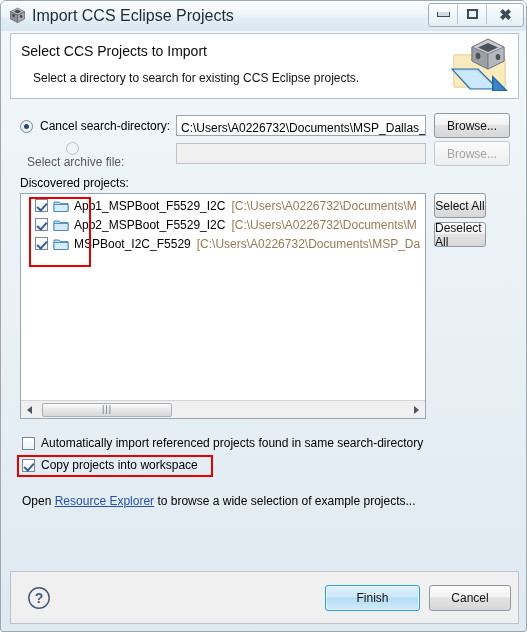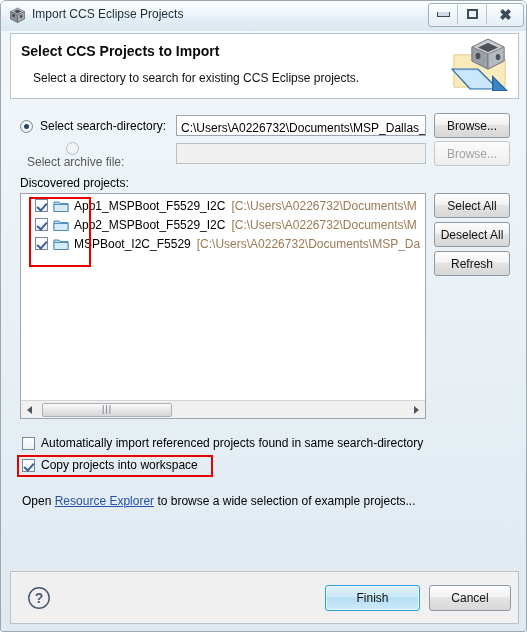--- a/index.html
+++ b/index.html
@@ -39,21 +39,21 @@
     box-sizing: border-box;
   }
   .title-icon {
     position: absolute;
     left: 8px; top: 6px;
     width: 17px; height: 17px;
   }
   .title-text {
     position: absolute;
     left: 31px; top: 6px;
-    font-size: 12px;
+    font-size: 16px;
     color: #1b2b3a;
     white-space: nowrap;
   }
   .winbtns {
     position: absolute;
     right: 4px; top: 2px;
     display: flex;
     height: 22px;
     border: 1px solid #9fb0bd;
     border-radius: 3px;
@@ -98,21 +98,21 @@
     width: 509px;
     height: 66px;
     background: #ffffff;
     border: 1px solid #b9c3cc;
     box-sizing: border-box;
   }
   .header-title {
     position: absolute;
     left: 10px; top: 9px;
     font-size: 14px;
-    font-weight: bold;
+    font-weight: normal;
     color: #0b0b0b;
     text-align: center;
   }
   .header-sub {
     position: absolute;
     left: 22px; top: 37px;
     font-size: 12px;
     color: #111111;
   }
   .header-icon {
@@ -323,21 +323,21 @@
   .grip {
     color: #6a7480;
     font-size: 9px;
     letter-spacing: 1px;
     line-height: 1;
   }
 
   .side-btn {
     position: absolute;
     left: 424px;
-    width: 76px;
+    width: 52px;
     height: 25px;
   }
   .sb1 { top: 93px; }
   .sb2 { top: 122px; }
   .sb3 { top: 151px; }
 
   
   .chk-row {
     position: absolute;
     display: flex;
@@ -451,21 +451,21 @@
         <polygon points="44,40 60,56 44,56" fill="#2266a8"></polygon>
         <polygon points="45.5,43 57,55 45.5,55" fill="#3d86c6"></polygon>
       </svg>
     </span>
   </div>
 
   <div class="body">
 
     <div class="row radio-row1">
       <span class="radio checked"></span>
-      <span class="row-label">Select search-directory:</span>
+      <span class="row-label">Cancel search-directory:</span>
     </div>
     <div class="textfield tf1">
       <span>C:\Users\A0226732\Documents\MSP_Dallas_</span>
     </div>
     <div class="btn browse1">Browse...</div>
 
     <div class="row radio-row2">
       <span class="radio disabled"></span>
       <span class="row-label dim">Select archive file:</span>
     </div>
@@ -527,21 +527,20 @@
           </div>
         </div>
         <div class="hs-arrow">
             <span class="tri-right"></span>
           </div>
       </div>
     </div>
 
     <div class="btn side-btn sb1">Select All</div>
     <div class="btn side-btn sb2">Deselect All</div>
-    <div class="btn side-btn sb3">Refresh</div>
 
     <div class="chk-row chk-auto">
       <span class="cb"></span>
       <span class="chk-label">Automatically import referenced projects found in same search-directory</span>
     </div>
     <div class="chk-row chk-copy">
       <span class="cb checked"></span>
       <span class="chk-label">Copy projects into workspace</span>
     </div>
 

